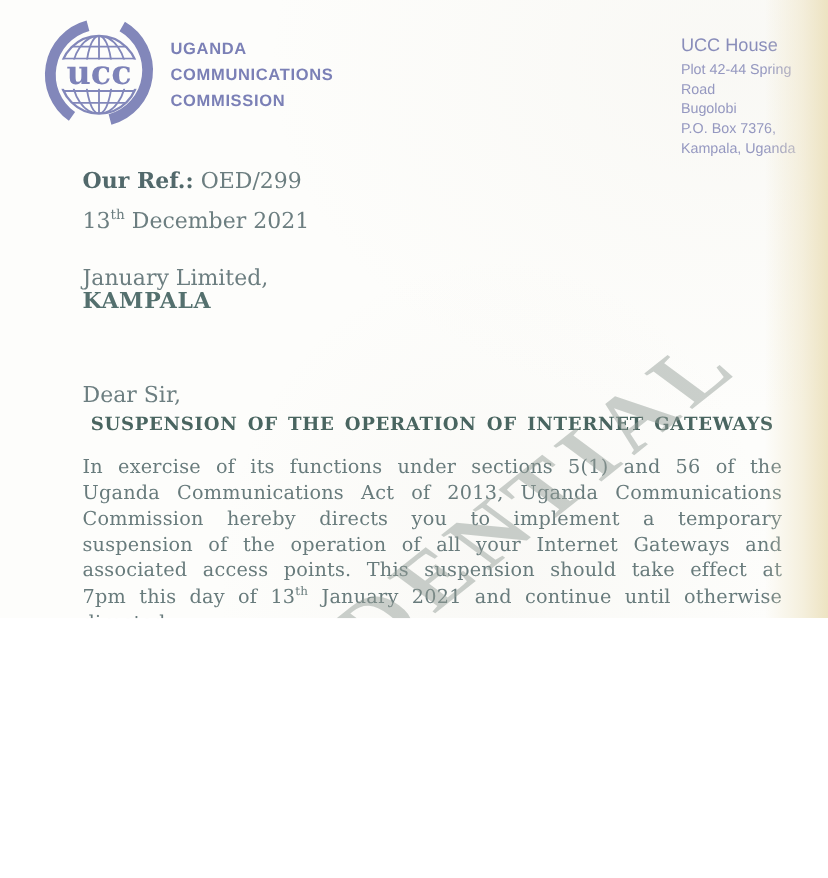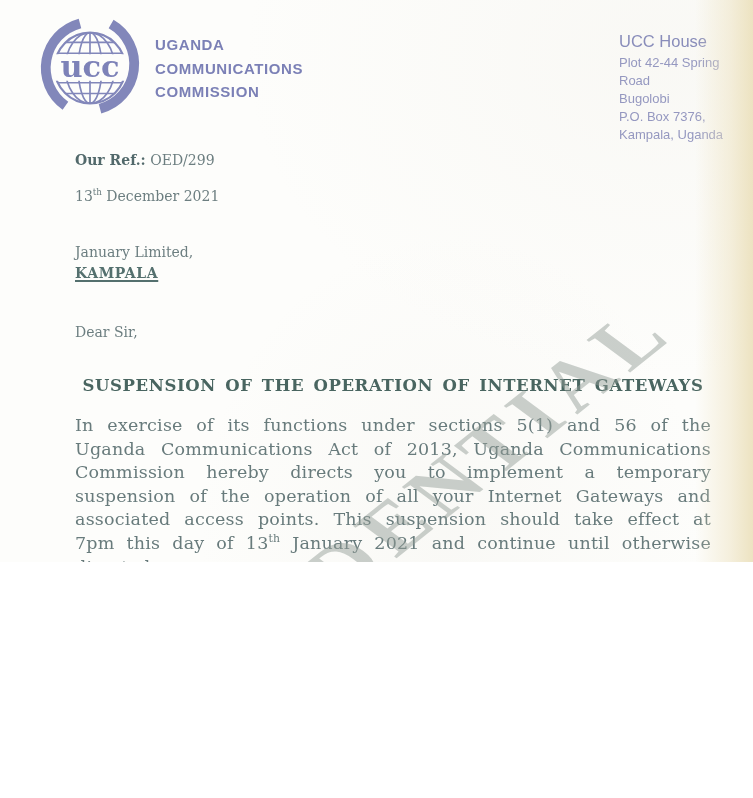--- a/index.html
+++ b/index.html
@@ -20,32 +20,32 @@
     font-family:"Liberation Sans", sans-serif;
     font-weight:bold;font-size:15px;line-height:23.5px;
     letter-spacing:0.6px;color:#7b80b6;
   }
   .address{
     position:absolute;left:619px;top:30px;
     font-family:"Liberation Sans", sans-serif;
     color:#9598c0;font-size:13px;line-height:18px;
   }
   .address .building{font-size:16.5px;line-height:22px;color:#898dba;margin-bottom:2px;}
-  .line{position:absolute;left:75px;font-size:14px;}
+  .line{position:absolute;left:75px;font-size:20px;}
   .ref-line{top:152px;}
   .ref-label{font-weight:bold;color:#52696b;}
   .ref-value{color:#6c7e80;}
   .date-line{top:188px;color:#6c7e80;}
   sup,.sup{vertical-align:super;font-size:0.62em;line-height:0;}
   .recipient{top:242px;line-height:21px;color:#6c7e80;}
   .recipient-city{
     font-weight:bold;color:#54706e;letter-spacing:0.6px;
-    text-decoration:underline;text-decoration-thickness:2px;text-underline-offset:2px;
+    text-decoration-thickness:2px;text-underline-offset:2px;
   }
-  .salutation{top:324px;color:#6c7e80;}
+  .salutation{top:346px;color:#6c7e80;}
   .subject{
     top:376px;width:636px;text-align:center;
     font-weight:bold;font-size:16.5px;letter-spacing:0.6px;word-spacing:3px;
     color:#496560;
   }
   .body-par{
     top:414px;width:636px;text-align:justify;
     font-size:17.5px;line-height:23.6px;color:#687b7c;
     word-spacing:4.5px;letter-spacing:0.2px;
   }

